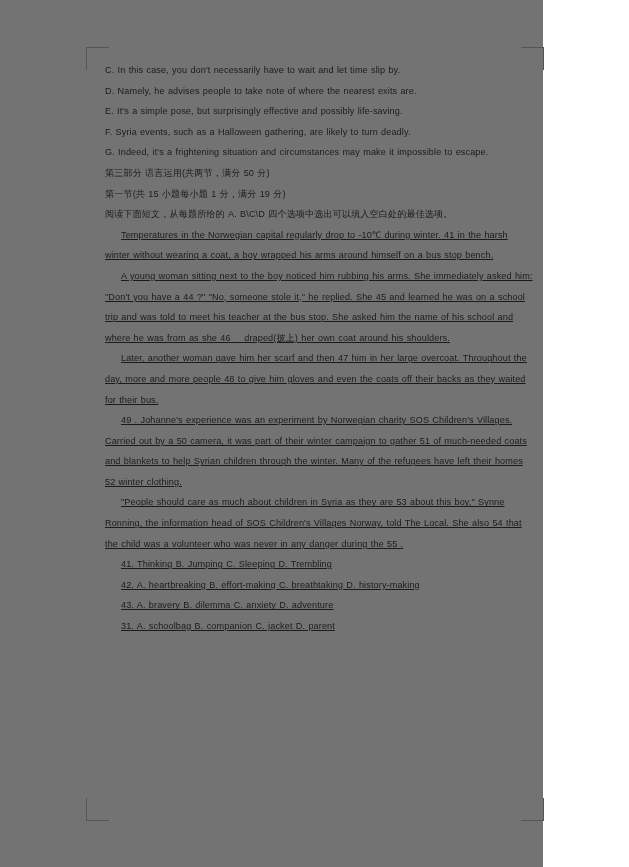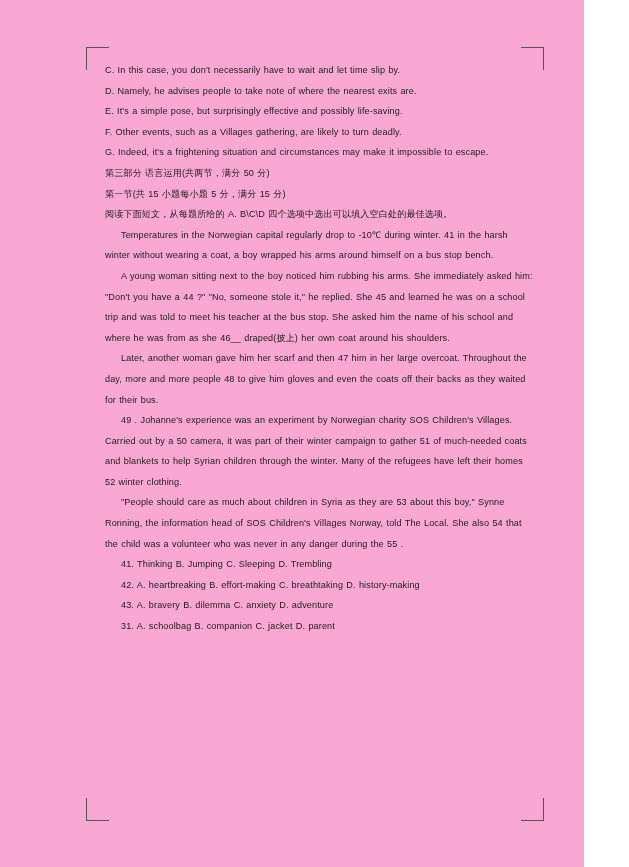--- a/index.html
+++ b/index.html
@@ -12,23 +12,23 @@
     height: 867px;
     font-family: "Liberation Sans", sans-serif;
     color: #1a1a1a;
     position: relative;
     overflow: hidden;
   }
   .page {
     position: absolute;
     left: 0;
     top: 0;
-    width: 584px;
+    width: 543px;
     height: 867px;
-    background: #f9a8d4;
+    background: #737373;
   }
   
   .crop {
     position: absolute;
     width: 22px;
     height: 22px;
   }
   .crop.tl { left: 86px; top: 47px; border-left: 1px solid #555; border-top: 1px solid #555; }
   .crop.tr { left: 521px; top: 47px; border-right: 1px solid #555; border-top: 1px solid #555; }
   .crop.bl { left: 86px; top: 798px; border-left: 1px solid #555; border-bottom: 1px solid #555; }
@@ -45,41 +45,42 @@
     padding: 0;
     font-size: 9.1px;
     line-height: 20.6px;
     letter-spacing: 0.12px;
     text-align: left;
     word-spacing: 0.6px;
     color: #1b1b1b;
   }
   p.para.indent {
     text-indent: 16px;
+    text-decoration: underline;
   }
   .blk { margin-bottom: 12.5px; }
   .blk-tight { margin-bottom: 12.2px; }
 </style>
 </head>
 <body>
 
 <div class="page">
   <div class="crop tl"></div>
   <div class="crop tr"></div>
   <div class="crop bl"></div>
   <div class="crop br"></div>
 
   <div class="content">
     <p class="para blk">C. In this case, you don't necessarily have to wait and let time slip by.</p>
     <p class="para blk">D. Namely, he advises people to take note of where the nearest exits are.</p>
     <p class="para blk">E. It's a simple pose, but surprisingly effective and possibly life-saving.</p>
-    <p class="para blk">F. Other events, such as a Villages gathering, are likely to turn deadly.</p>
+    <p class="para blk">F. Syria events, such as a Halloween gathering, are likely to turn deadly.</p>
     <p class="para blk">G. Indeed, it's a frightening situation and circumstances may make it impossible to escape.</p>
     <p class="para blk">第三部分 语言运用(共两节，满分 50 分)</p>
-    <p class="para blk">第一节(共 15 小题每小题 5 分，满分 15 分)</p>
+    <p class="para blk">第一节(共 15 小题每小题 1 分，满分 19 分)</p>
     <p class="para blk">阅读下面短文，从每题所给的 A. B\C\D 四个选项中选出可以填入空白处的最佳选项。</p>
     <p class="para indent blk-tight">Temperatures in the Norwegian capital regularly drop to -10℃ during winter. 41 in the harsh winter without wearing a coat, a boy wrapped his arms around himself on a bus stop bench.</p>
     <p class="para indent blk-tight">A young woman sitting next to the boy noticed him rubbing his arms. She immediately asked him: "Don't you have a 44 ?" "No, someone stole it," he replied. She 45 and learned he was on a school trip and was told to meet his teacher at the bus stop. She asked him the name of his school and where he was from as she 46__ draped(披上) her own coat around his shoulders.</p>
     <p class="para indent blk-tight">Later, another woman gave him her scarf and then 47 him in her large overcoat. Throughout the day, more and more people 48 to give him gloves and even the coats off their backs as they waited for their bus.</p>
     <p class="para indent blk-tight">49 . Johanne's experience was an experiment by Norwegian charity SOS Children's Villages. Carried out by a 50 camera, it was part of their winter campaign to gather 51 of much-needed coats and blankets to help Syrian children through the winter. Many of the refugees have left their homes 52 winter clothing.</p>
     <p class="para indent blk-tight">"People should care as much about children in Syria as they are 53 about this boy," Synne Ronning, the information head of SOS Children's Villages Norway, told The Local. She also 54 that the child was a volunteer who was never in any danger during the 55 .</p>
     <p class="para indent blk">41. Thinking B. Jumping C. Sleeping D. Trembling</p>
     <p class="para indent blk">42. A. heartbreaking B. effort-making C. breathtaking D. history-making</p>
     <p class="para indent blk">43. A. bravery B. dilemma C. anxiety D. adventure</p>
     <p class="para indent blk">31. A. schoolbag B. companion C. jacket D. parent</p>

